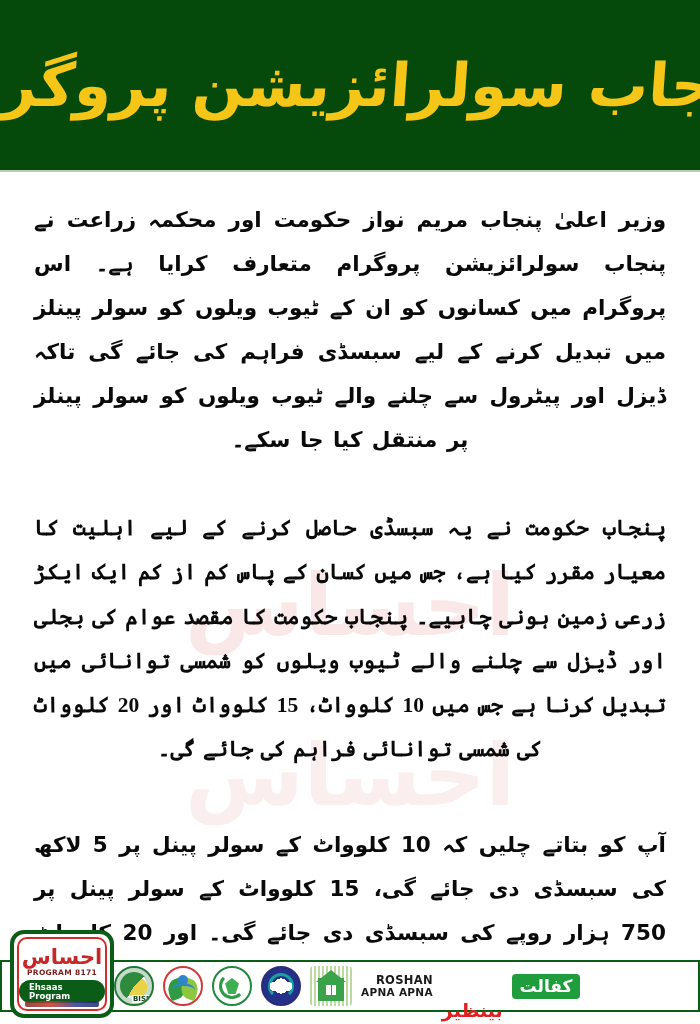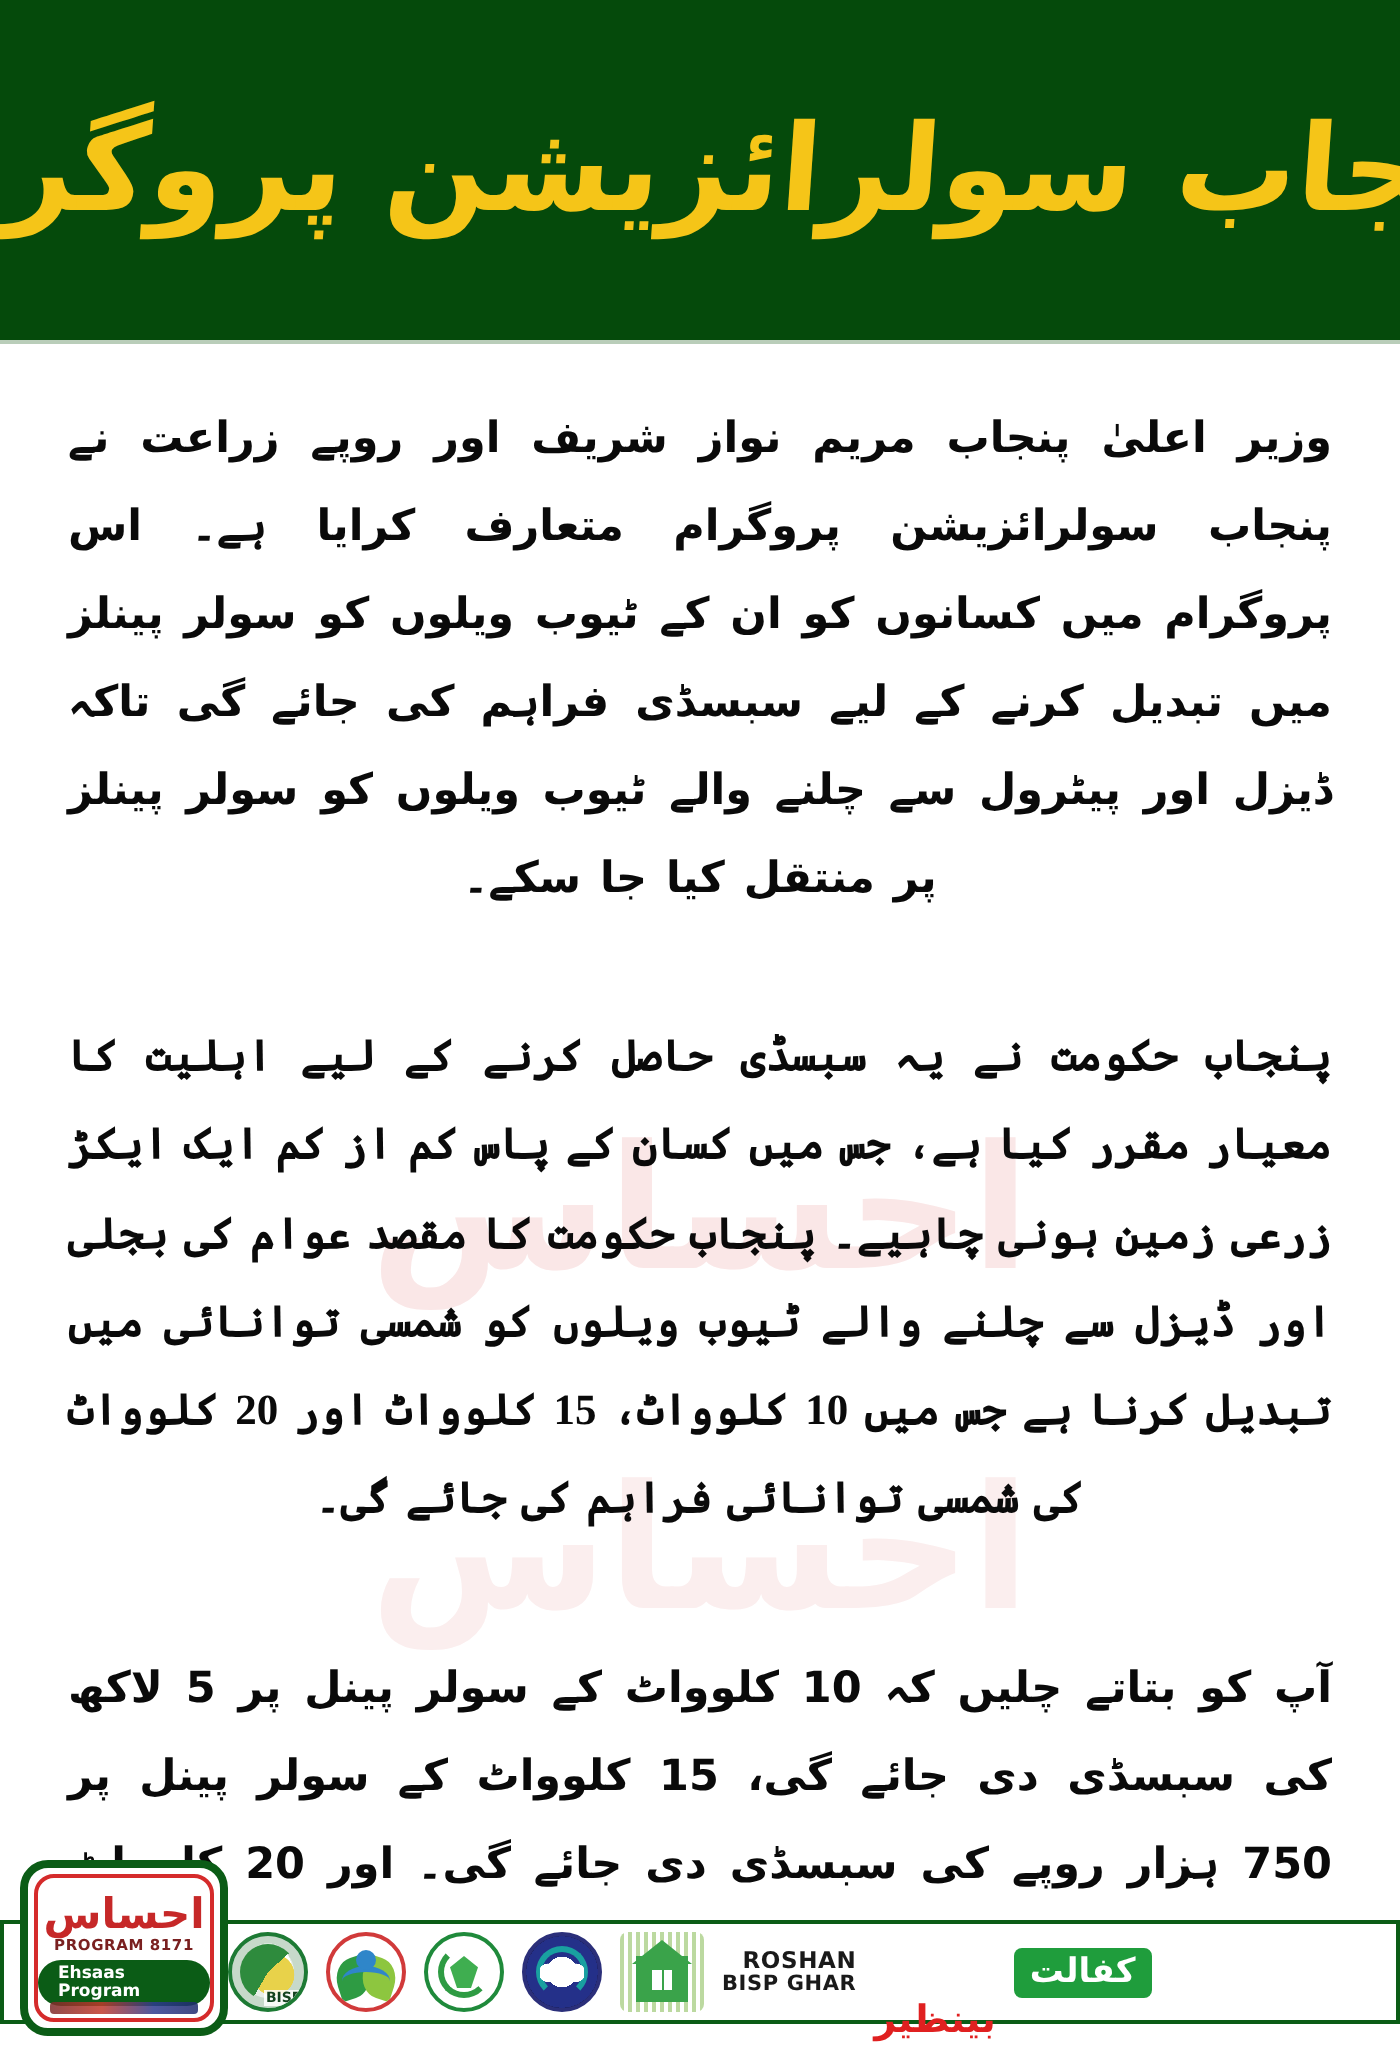--- a/index.html
+++ b/index.html
@@ -388,21 +388,21 @@
     <div class="header-title">پنجاب سولرائزیشن پروگرام</div>
   </div>
   <div class="header-rule"></div>
 
   <div class="body-area">
 
     <div class="watermark">احساس</div>
     <div class="watermark w2">احساس</div>
 
     <div class="paragraphs">
-      <p class="para p1">وزیر اعلیٰ پنجاب مریم نواز شریف اور روپے زراعت نے پنجاب سولرائزیشن پروگرام متعارف کرایا ہے۔ اس پروگرام میں کسانوں کو ان کے ٹیوب ویلوں کو سولر پینلز میں تبدیل کرنے کے لیے سبسڈی فراہم کی جائے گی تاکہ ڈیزل اور پیٹرول سے چلنے والے ٹیوب ویلوں کو سولر پینلز پر منتقل کیا جا سکے۔</p>
+      <p class="para p1">وزیر اعلیٰ پنجاب مریم نواز حکومت اور محکمہ زراعت نے پنجاب سولرائزیشن پروگرام متعارف کرایا ہے۔ اس پروگرام میں کسانوں کو ان کے ٹیوب ویلوں کو سولر پینلز میں تبدیل کرنے کے لیے سبسڈی فراہم کی جائے گی تاکہ ڈیزل اور پیٹرول سے چلنے والے ٹیوب ویلوں کو سولر پینلز پر منتقل کیا جا سکے۔</p>
       <p class="para p2">پنجاب حکومت نے یہ سبسڈی حاصل کرنے کے لیے اہلیت کا معیار مقرر کیا ہے، جس میں کسان کے پاس کم از کم ایک ایکڑ زرعی زمین ہونی چاہیے۔ پنجاب حکومت کا مقصد عوام کی بجلی اور ڈیزل سے چلنے والے ٹیوب ویلوں کو شمسی توانائی میں تبدیل کرنا ہے جس میں 10 کلوواٹ، 15 کلوواٹ اور 20 کلوواٹ کی شمسی توانائی فراہم کی جائے گی۔</p>
       <p class="para p3">آپ کو بتاتے چلیں کہ 10 کلوواٹ کے سولر پینل پر 5 لاکھ کی سبسڈی دی جائے گی، 15 کلوواٹ کے سولر پینل پر 750 ہزار روپے کی سبسڈی دی جائے گی۔ اور 20 کلوواٹ کے سولر پینل پر 10 لاکھ پاکستانی روپے کی سبسڈی دی جائے گی۔</p>
     </div>
 
   </div>
 
   <div class="footer-band">
 
     <div class="footer-bar">
 
@@ -430,21 +430,21 @@
       </div>
 
       <div class="logo-house">
         <div class="roof"></div>
         <div class="roofbody"></div>
         <div class="win"></div>
       </div>
 
       <div class="roshan-text">
         <div class="l1">ROSHAN</div>
-        <div class="l2">BISP GHAR</div>
+        <div class="l2">APNA APNA</div>
       </div>
 
       <div class="badge badge-red">بینظیر</div>
       <div class="badge badge-green">کفالت</div>
 
     </div>
 
     <div class="ehsaas-logo">
       <div class="ehsaas-inner">
         <div class="ehsaas-word">احساس</div>

